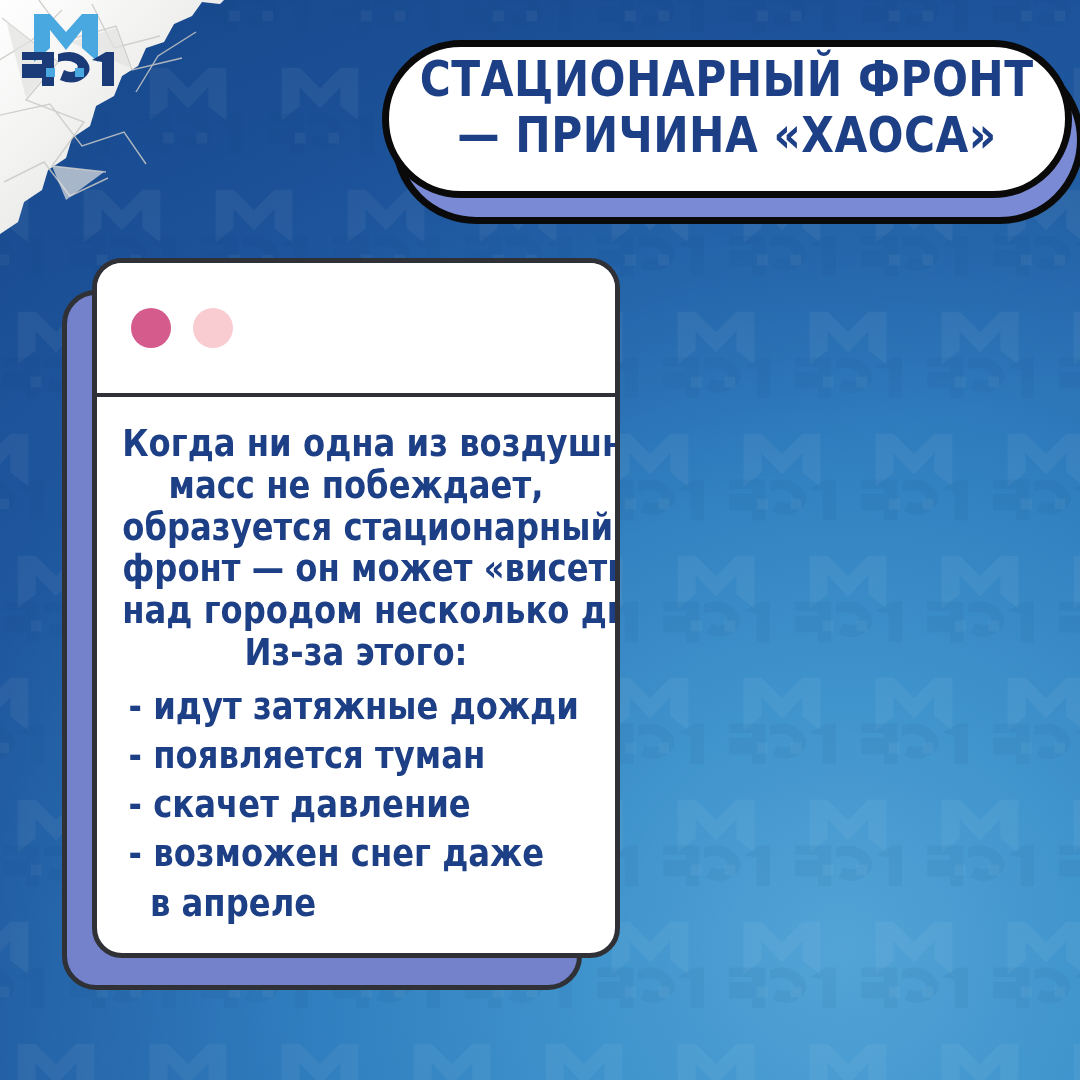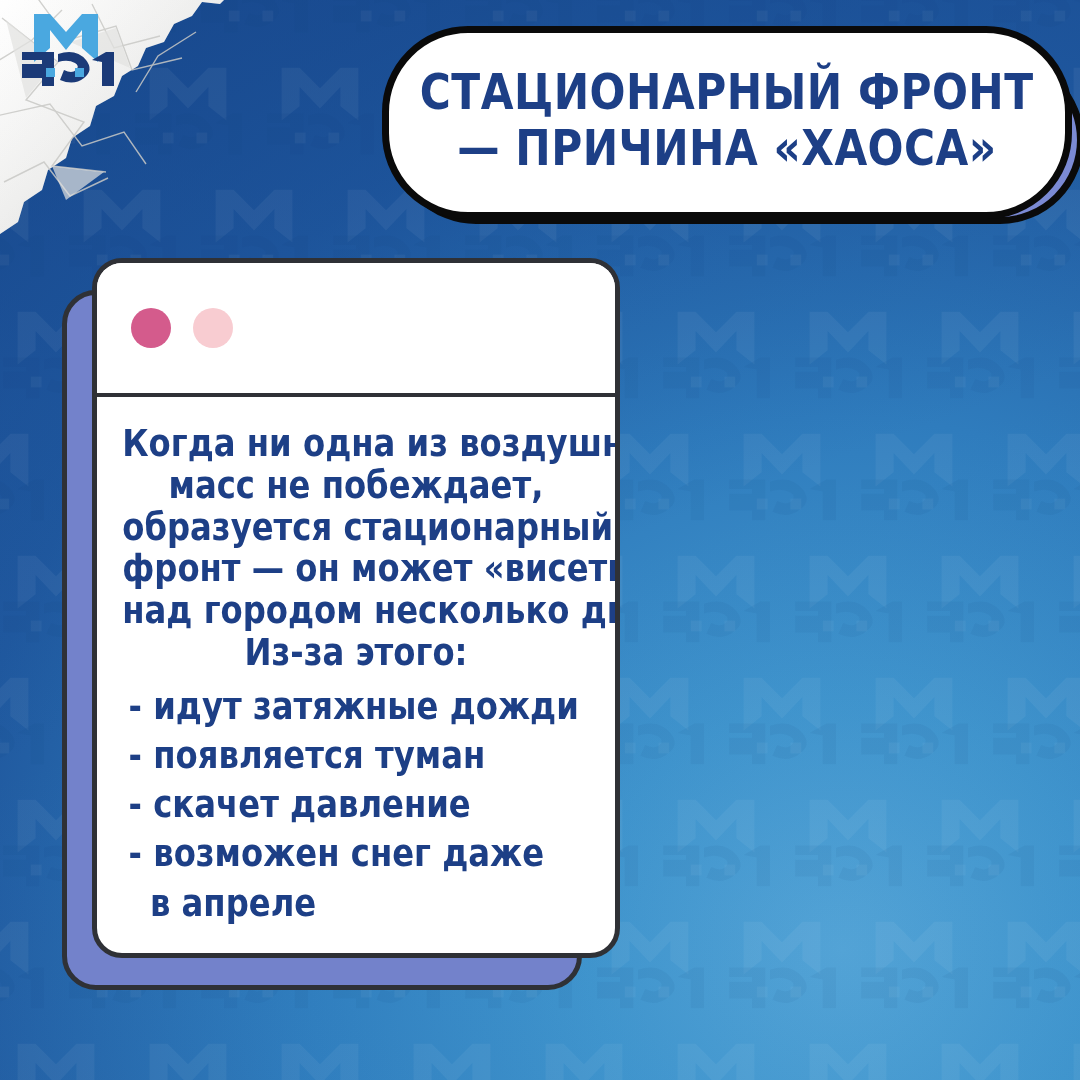--- a/index.html
+++ b/index.html
@@ -63,27 +63,27 @@
   .title-shadow{
     position:absolute;
     left:10px; top:30px;
     width:692px; height:168px;
     background:#7b8ad4;
     border:7px solid #0a0a0a;
     border-radius:86px;
   }
   .title-pill{
     position:absolute;
-    left:0px; top:0px;
-    width:690px; height:193px;
+    left:0px; top:14px;
+    width:690px; height:158px;
     background:#ffffff;
     border:7px solid #0a0a0a;
     border-radius:86px;
     display:flex; flex-direction:column;
-    align-items:center; justify-content:center;
+    align-items:center; 
     padding:8px 34px 12px 34px;
   }
   .title-line{
     color:#1d3f86;
     font-family:"Liberation Sans Narrow","DejaVu Sans Condensed","Liberation Sans", sans-serif;
     font-weight:bold;
     font-size:49px;
     line-height:1.02;
     letter-spacing:.5px;
     text-align:center;

